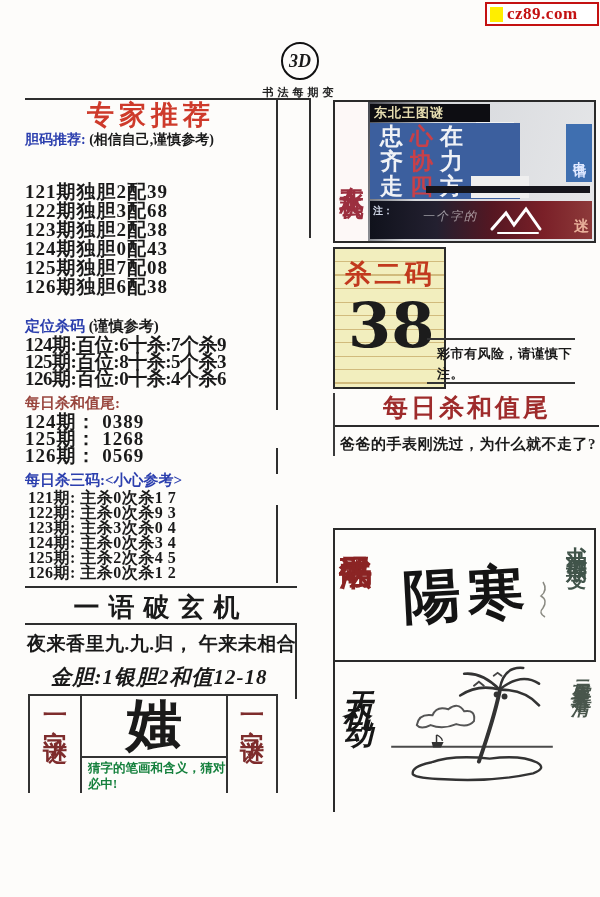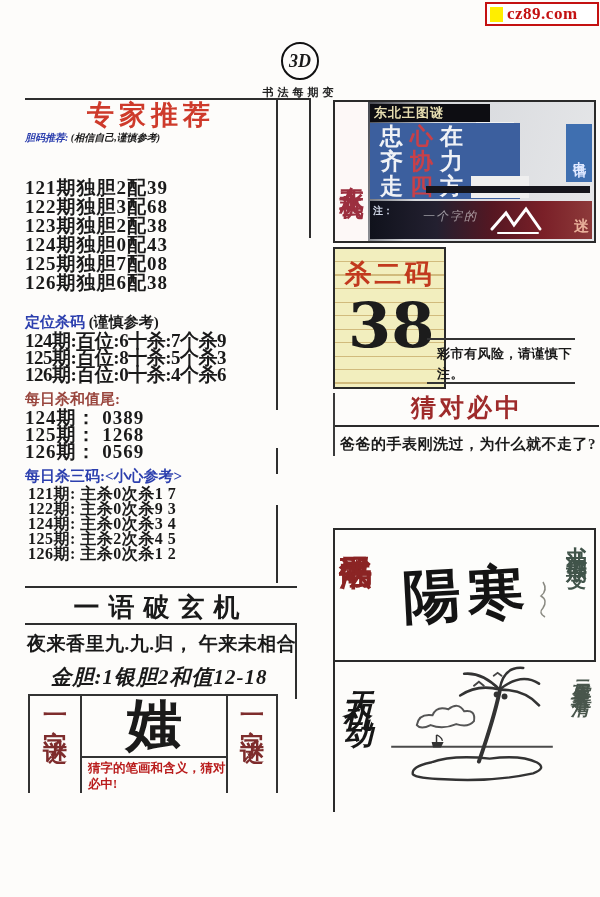--- a/index.html
+++ b/index.html
@@ -14,21 +14,21 @@
   #badge .txt{color:#c41111;font-size:17px;font-weight:bold;letter-spacing:.5px;}
   
   #logo{position:absolute;left:50%;top:42px;transform:translateX(-50%);text-align:center;width:140px;}
   #logo .circ{width:34px;height:34px;border:2px solid #111;border-radius:50%;margin:0 auto;
               display:flex;align-items:center;justify-content:center;box-shadow:0 0 0 1px #fff inset;}
   #logo .circ span{font-size:18px;font-weight:bold;font-style:italic;}
   #logo .sub{font-size:11px;letter-spacing:4px;margin-top:5px;color:#222;font-weight:bold;}
   
   #leftcol{position:absolute;left:25px;top:100px;width:252px;}
   .l-title{color:#ce3a2b;font-size:27px;font-weight:bold;text-align:center;letter-spacing:5px;line-height:30px;}
-  .l-danline{font-size:10px;font-weight:bold;margin-top:1px;font-style:italic;}
+  .l-danline{font-size:14px;font-weight:bold;margin-top:1px;}
   .blue{color:#2c3fae;}
   .maroon{color:#99463e;}
   .rows1{margin-top:33px;font-size:19px;font-weight:bold;line-height:19px;letter-spacing:1px;}
   .rows1 .p{}
   .subhead{font-size:15px;font-weight:bold;margin-top:21px;}
   .rows2{font-size:19px;font-weight:bold;line-height:17px;letter-spacing:-.5px;}
   .rows3{font-size:19px;font-weight:bold;line-height:17px;letter-spacing:1px;}
   .subhead2{font-size:15px;font-weight:bold;margin-top:7px;}
   .rows4{font-size:16px;font-weight:bold;line-height:15px;letter-spacing:.5px;padding-left:3px;}
   
@@ -39,21 +39,21 @@
         font-weight:bold;font-style:italic;letter-spacing:1px;}
   
   #yizimi{position:absolute;left:28px;top:694px;width:250px;display:flex;border-top:2px solid #333;}
   #yizimi .cell-side{width:54px;border-left:2px solid #333;border-right:2px solid #333;
         display:flex;align-items:flex-start;justify-content:center;height:97px;box-sizing:border-box;padding-top:6px;}
   #yizimi .cell-side.right{width:52px;}
   #yizimi .sidetxt{font-size:24px;font-weight:bold;color:#7e2c2c;letter-spacing:9px;line-height:1;}
   #yizimi .cell-mid{flex:1;display:flex;flex-direction:column;}
   #yizimi .bigchar{height:60px;border-bottom:2px solid #333;text-align:center;font-size:56px;
         line-height:58px;font-weight:bold;}
-  #yizimi .caption{color:#b91c1c;font-size:12.5px;font-weight:bold;line-height:1.25;padding:3px 0 0 6px;}
+  #yizimi .caption{color:#15803d;font-size:12.5px;font-weight:bold;line-height:1.25;padding:3px 0 0 6px;}
   
   #box1{position:absolute;left:333px;top:100px;width:263px;height:143px;border:2px solid #2a2a2a;
         display:flex;box-sizing:border-box;background:#fdf8f7;}
   #box1 .strip{width:33px;display:flex;align-items:center;justify-content:center;}
   #box1 .strip .t{font-size:24px;font-weight:bold;color:#9c2f3f;letter-spacing:2px;line-height:1;}
   #imgarea{flex:1;position:relative;background:linear-gradient(105deg,#44464e 0%,#8a8c92 14%,#d7d9dd 28%,#e6e7e9 100%);overflow:hidden;}
   #imgarea .tbar{position:absolute;left:2px;top:2px;width:120px;height:18px;background:#0d0d12;
         color:#e6ddb0;font-size:13px;font-weight:bold;letter-spacing:1px;line-height:18px;padding-left:4px;box-sizing:border-box;}
   #imgarea .bluemain{position:absolute;left:2px;top:21px;width:150px;height:76px;background:#3c5f9e;
         padding:1px 0 0 10px;box-sizing:border-box;}
@@ -158,20 +158,21 @@
     <div class="subhead2 maroon">每日杀和值尾:</div>
     <div class="rows3">
       <div>124期： 0389</div>
       <div>125期： 1268</div>
       <div>126期： 0569</div>
     </div>
     <div class="subhead2 blue">每日杀三码:&lt;小心参考&gt;</div>
     <div class="rows4">
       <div>121期: 主杀0次杀1 7</div>
       <div>122期: 主杀0次杀9 3</div>
+      <div>123期: 主杀3次杀0 4</div>
       <div>124期: 主杀0次杀3 4</div>
       <div>125期: 主杀2次杀4 5</div>
       <div>126期: 主杀0次杀1 2</div>
     </div>
   </div>
 
   <div id="yiyu-title">一语破玄机</div>
   <div id="yiyu-text">夜来香里九.九.归， 午来未相合</div>
   <div id="gold">金胆:1银胆2和值12-18</div>
 
@@ -232,21 +233,21 @@
   <div id="box2">
     <div class="t">杀二码</div>
     <div class="digits">
       <span>3</span>
       <span>8</span>
     </div>
   </div>
   <div id="riskbox">彩市有风险，请谨慎下注。</div>
 
   <div id="box3">
-    <div class="t">猜对必中</div>
+    <div class="t">每日杀和值尾</div>
     <hr>
     <div class="q">爸爸的手表刚洗过，为什么就不走了?</div>
   </div>
 
   <div id="box4">
     <div class="strip">
       <div class="t vert">书法寻码</div>
     </div>
     <div class="mid">
       <div class="callig">陽寒</div>

